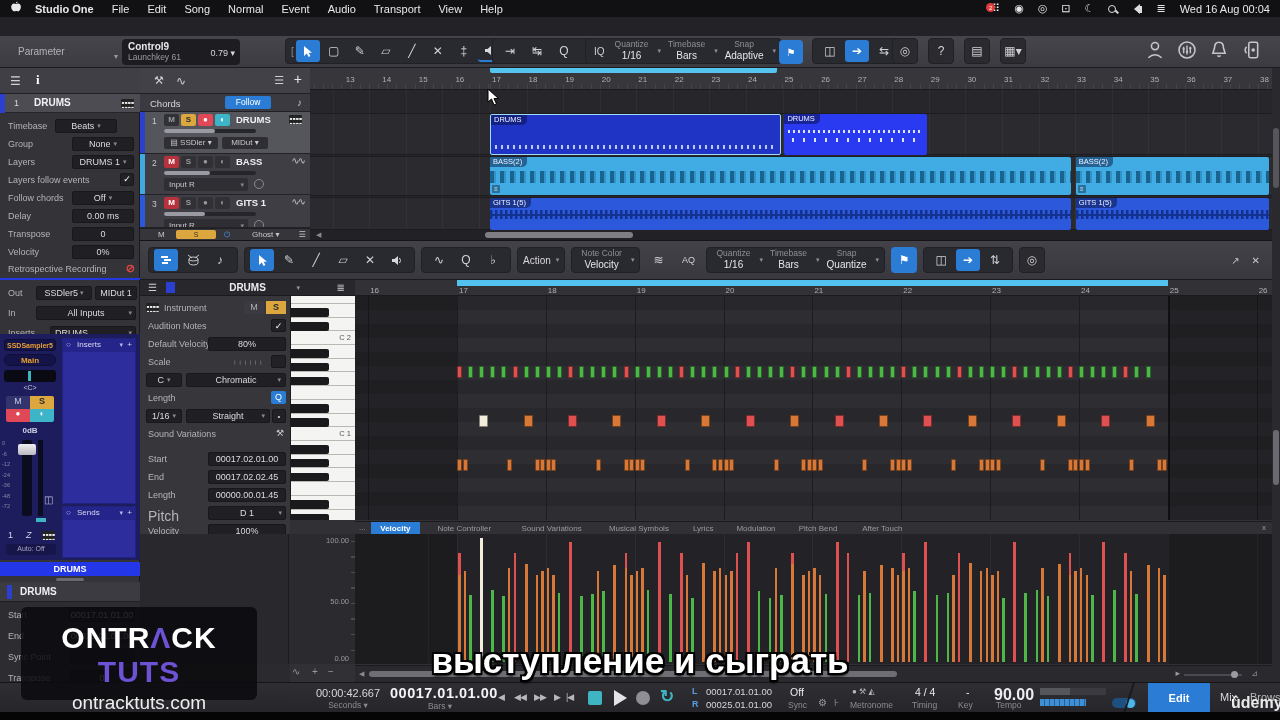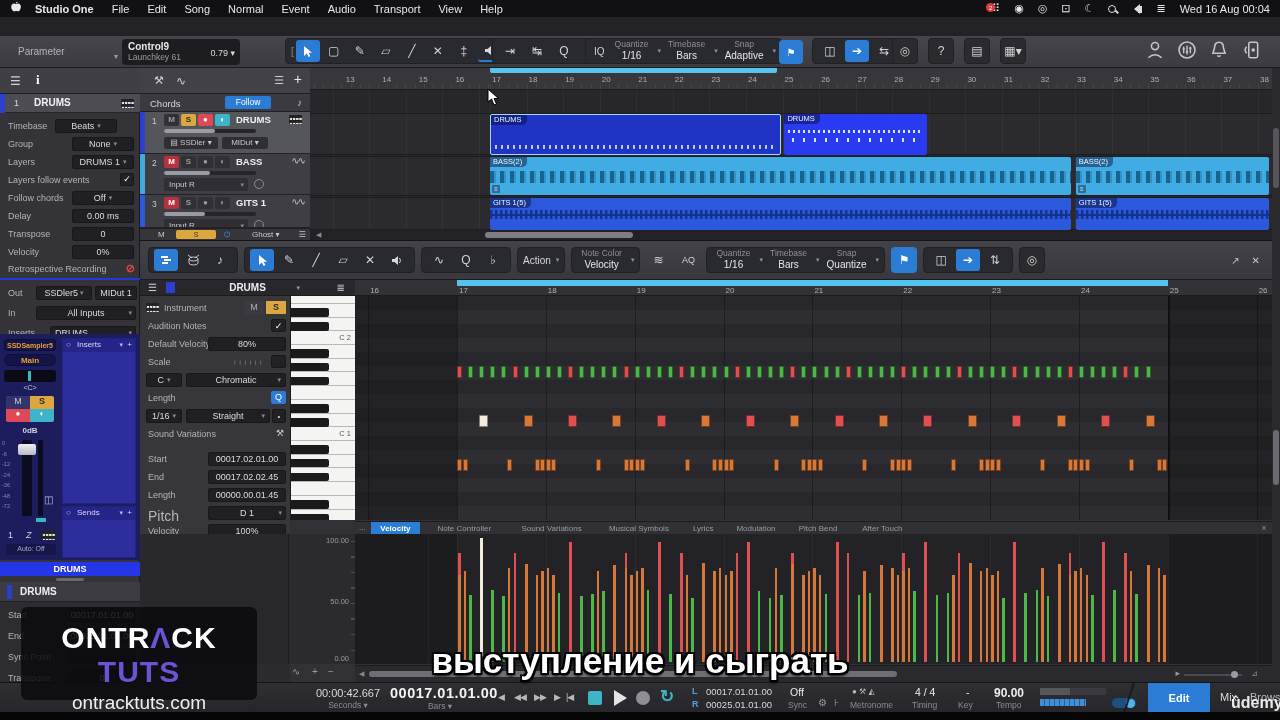--- a/index.html
+++ b/index.html
@@ -972,21 +972,21 @@
       <div style="position: absolute; left: 790px; top: 3px; font-size: 10.5px; color: rgb(236, 236, 238); z-index: 2;">Off</div>
       <div class="tinylbl" style="position: absolute; left: 788px; top: 17px; z-index: 2;">Sync</div>
       <div style="position: absolute; left: 818px; top: 14px; font-size: 10px; color: rgb(154, 154, 158); z-index: 2;">⚙</div>
       <div style="position: absolute; left: 834px; top: 14px; font-size: 10px; color: rgb(154, 154, 158); z-index: 2;">⊦</div>
       <div style="position: absolute; left: 852px; top: 4px; font-size: 8px; color: rgb(184, 184, 188); z-index: 2;">● ⚒ ◭</div>
       <div class="tinylbl" style="position: absolute; left: 850px; top: 17px; z-index: 2;">Metronome</div>
       <div style="position: absolute; left: 915px; top: 3px; font-size: 10.5px; color: rgb(236, 236, 238); z-index: 2;">4 / 4</div>
       <div class="tinylbl" style="position: absolute; left: 912px; top: 17px; z-index: 2;">Timing</div>
       <div style="position: absolute; left: 966px; top: 3px; font-size: 10.5px; color: rgb(236, 236, 238); z-index: 2;">-</div>
       <div class="tinylbl" style="position: absolute; left: 958px; top: 17px; z-index: 2;">Key</div>
-      <div style="position: absolute; left: 994px; top: 3px; font-size: 12px; color: rgb(236, 236, 238); font-weight: bold; z-index: 2;">90.00</div>
+      <div style="position: absolute; left: 994px; top: 3px; font-size: 16px; color: rgb(236, 236, 238); font-weight: bold; z-index: 2;">90.00</div>
       <div class="tinylbl" style="position: absolute; left: 996px; top: 17px; z-index: 2;">Tempo</div>
       <div style="position: absolute; left: 1040px; top: 5px; width: 66px; height: 7px; background: rgb(58, 58, 64);"></div>
       <div style="position: absolute; left: 1040px; top: 5px; width: 30px; height: 7px; background: rgb(85, 85, 92);"></div>
       <div style="position: absolute; left: 1040px; top: 16px; width: 66px; height: 7px; background: rgb(42, 42, 46);">
         <div style="position: absolute; left: 0px; top: 0px; width: 46px; height: 7px; background-image: repeating-linear-gradient(90deg, rgb(63, 143, 214) 0px, rgb(63, 143, 214) 4px, rgb(42, 95, 148) 4px, rgb(42, 95, 148) 5px);"></div>
       </div>
       <div style="position: absolute; left: 1112px; top: 15px; width: 24px; height: 10px; background: rgb(29, 79, 128); border-radius: 5px;">
         <div style="position: absolute; left: 14px; top: 0.5px; width: 9px; height: 9px; background: rgb(77, 184, 232); border-radius: 50%;"></div>
       </div>
       <div style="position: absolute; left: 1128px; top: 0px; width: 2px; height: 30px; background: rgb(26, 26, 29); transform: skewX(-18deg);"></div>

